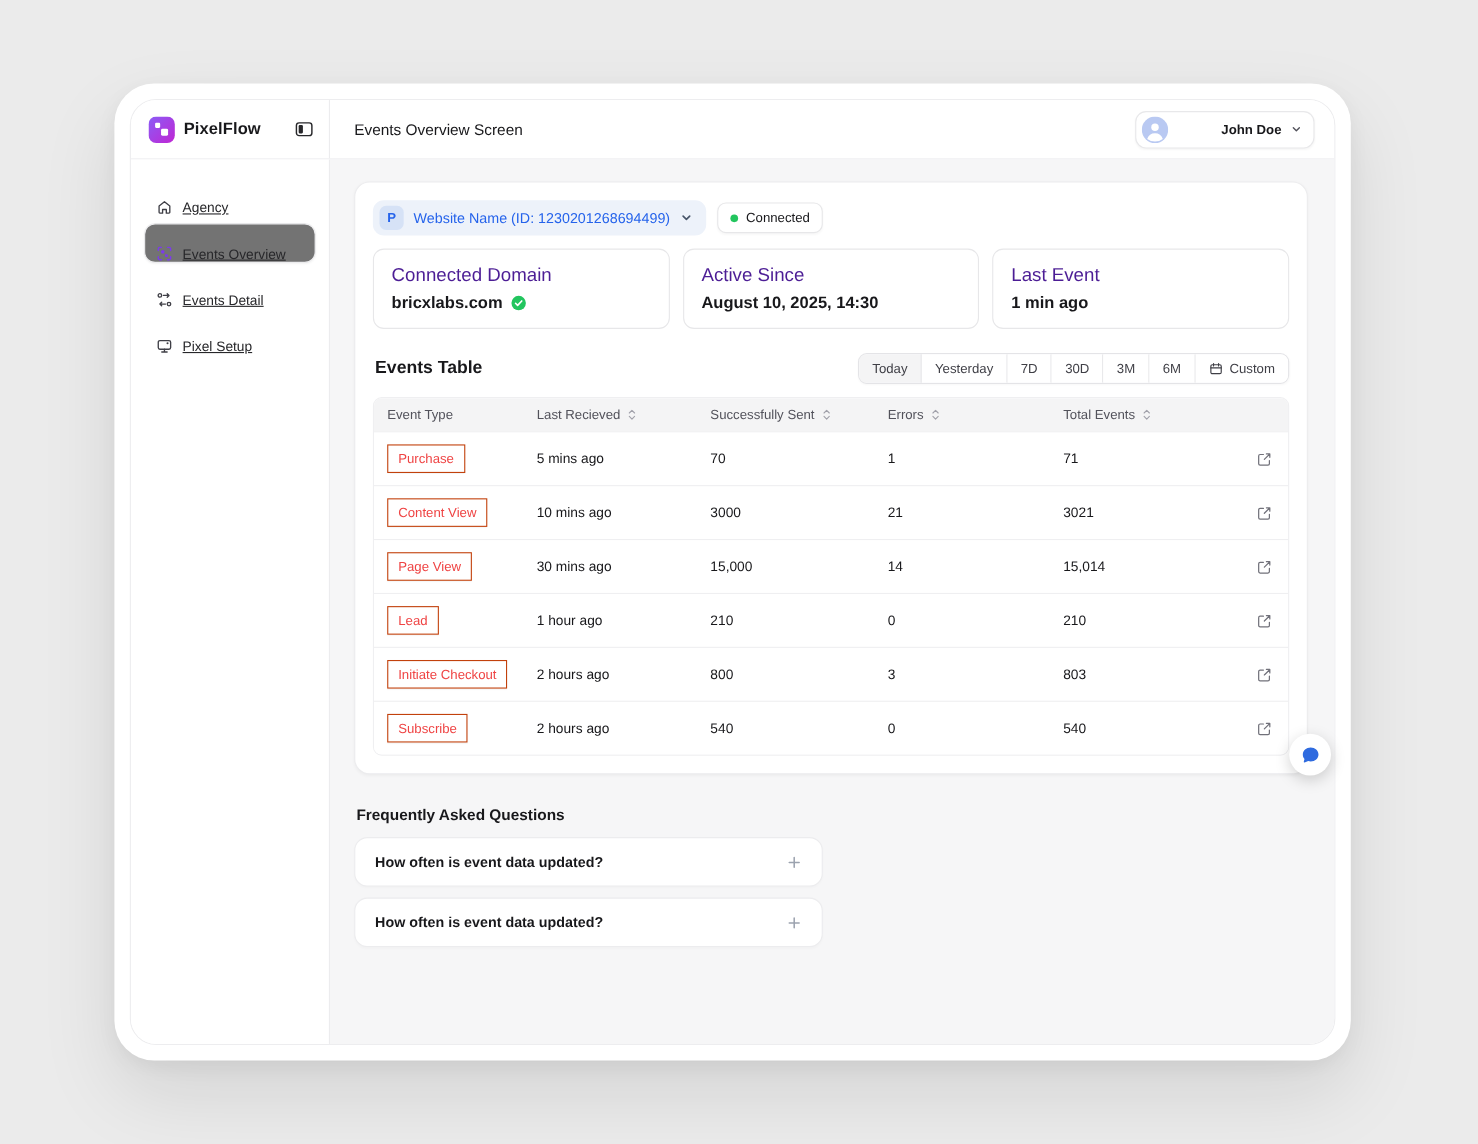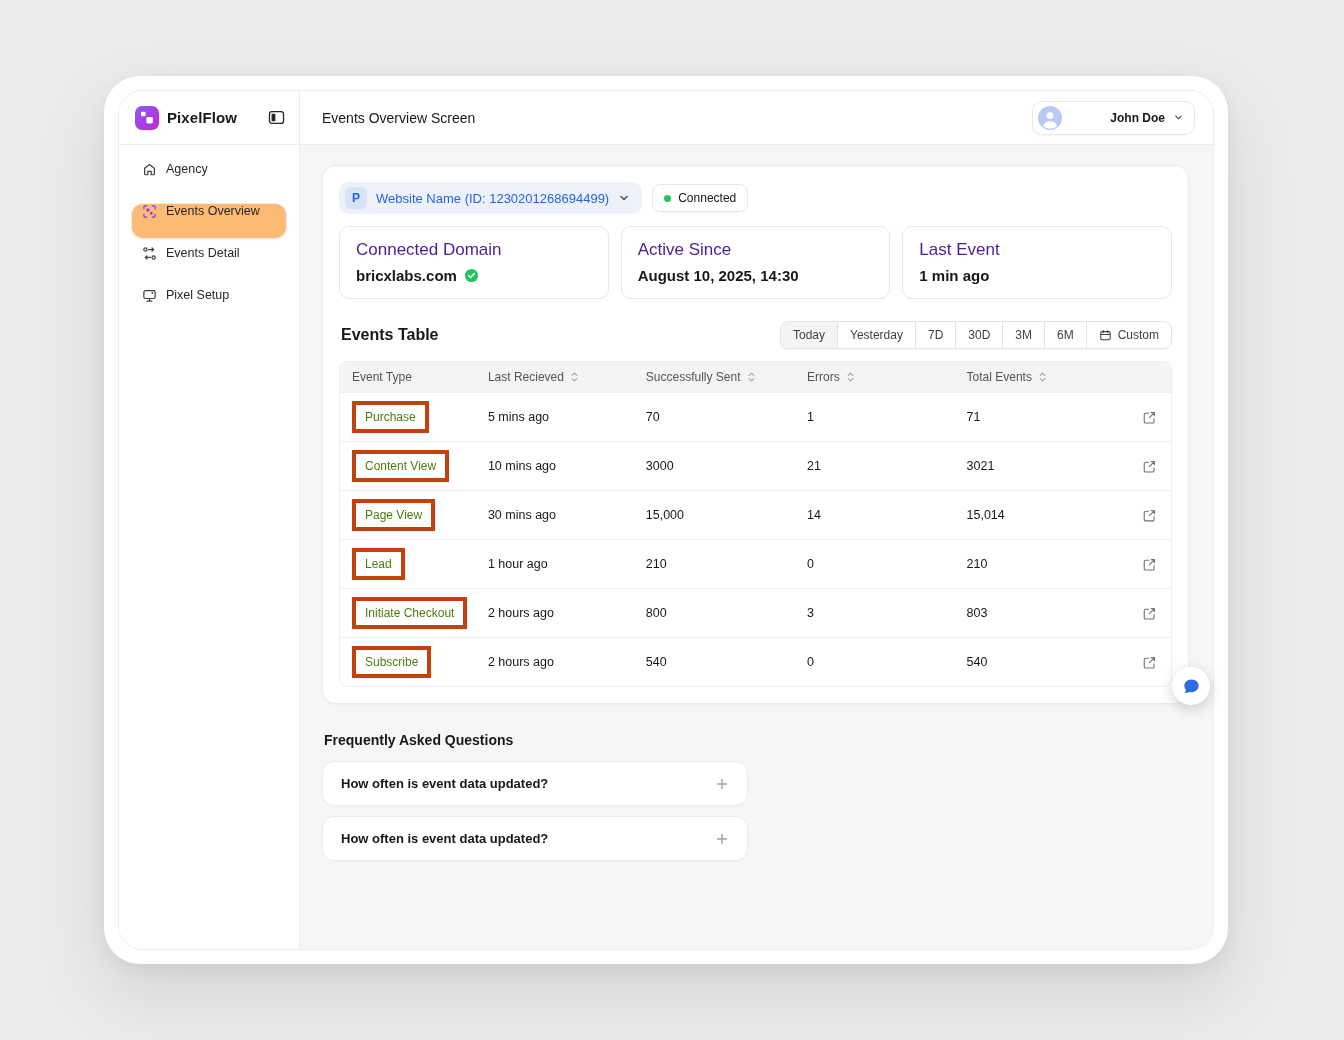--- a/index.html
+++ b/index.html
@@ -34,25 +34,25 @@
     display:flex; align-items:center; gap:8px; padding:4px 10px 4px 5px;
     border:1px solid #e8e8ea; border-radius:10px; background:#fff;
     box-shadow:0 1px 2px rgba(0,0,0,.04); cursor:pointer;
   }
   .user-name { font-size:12px; font-weight:700;margin-left:40px; }
   .user-pill .chev { color:#52525b; display:flex; }
   
   .app-body { flex:1; display:flex; min-height:0; }
   .sidebar { width:181px; flex:none; background:#fff; border-right:1px solid #ececee; padding:16px 12px; }
   .nav-item {
-    display:flex; align-items:flex-start; gap:9px; height:36px; padding:0 10px;
+    display:flex; align-items:flex-end; gap:9px; height:36px; padding:0 10px;
     border-radius:10px; font-size:12.5px; color:#27272a; cursor:pointer;
-    border:1px solid transparent; margin-bottom:6px;
-  }
-  .nav-item.active { background:#fdba74; border-color:#ececee; box-shadow:0 1px 2px rgba(0,0,0,.05); font-weight:500;border-radius:12px; }
+    border:1px solid transparent; margin-bottom:6px;text-decoration:underline;
+  }
+  .nav-item.active { background:#737373; border-color:#ececee; box-shadow:0 1px 2px rgba(0,0,0,.05); font-weight:500; }
   .nav-icon { display:flex; color:#3f3f46; }
   .nav-item.active .nav-icon { color:var(--accent-purple,#7c3aed); }
   .main { flex:1; background:#f6f6f7; padding:20px 24px 0 22px; overflow:hidden; position:relative; }
   
   .main-card {
     background:#fff; border:1px solid #ececee; border-radius:14px;
     padding:16px; box-shadow:0 1px 3px rgba(0,0,0,.04);
   }
   .selector-row { display:flex; align-items:center; gap:10px; }
   .website-selector {
@@ -95,22 +95,22 @@
   .filter-btn .cal { display:flex; color:#3f3f46; }
   
   .events-table { margin-top:12px; border:1px solid #efeff1; border-radius:8px; overflow:hidden; }
   .thead, .trow { display:grid; grid-template-columns:17.8% 19% 19.4% 19.2% 20.6% 1fr; align-items:center; }
   .thead { background:#f4f4f5; height:30px; font-size:12px; color:#52525b; }
   .th { display:flex; align-items:center; gap:6px; }
   .th:first-child, .trow .td:first-child { padding-left:12px; }
   .th .sort { display:flex; color:#a1a1aa; cursor:pointer; }
   .trow { height:49px; background:#fff; border-top:1px solid #efeff1; font-size:12.5px; }
   .event-badge {
-    display:inline-block; padding:5px 9px; border:4px solid #c2410c; border-radius:0;
-    font-size:12px; color:#4d7c0f; background:#fff; box-shadow:0 1px 1px rgba(0,0,0,.04);
+    display:inline-block; padding:5px 9px; border:1px solid #c2410c; border-radius:0;
+    font-size:12px; color:#ef4444; background:#fff; box-shadow:0 1px 1px rgba(0,0,0,.04);
   }
   .td.action { display:flex; justify-content:flex-end; padding-right:14px; }
   .ext-link { color:#71717a; display:flex; cursor:pointer; }
   
   .faq-title { margin:28px 0 13px 2px; font-size:14px; font-weight:700; }
   .faq-grid { display:grid; grid-template-columns:1fr 1fr; gap:16px; align-items:start; }
   .faq-col { display:flex; flex-direction:column; gap:10px; }
   .faq-item {
     background:#fff; border:1px solid #ececee; border-radius:12px;
     padding:14px 18px; cursor:pointer; box-shadow:0 1px 2px rgba(0,0,0,.02);

